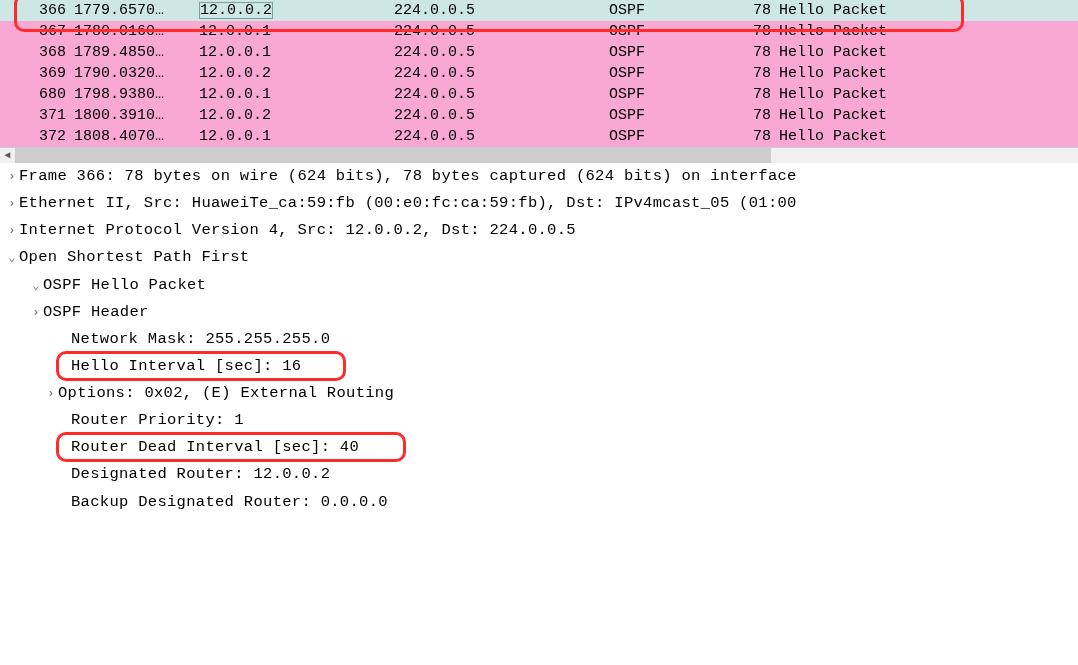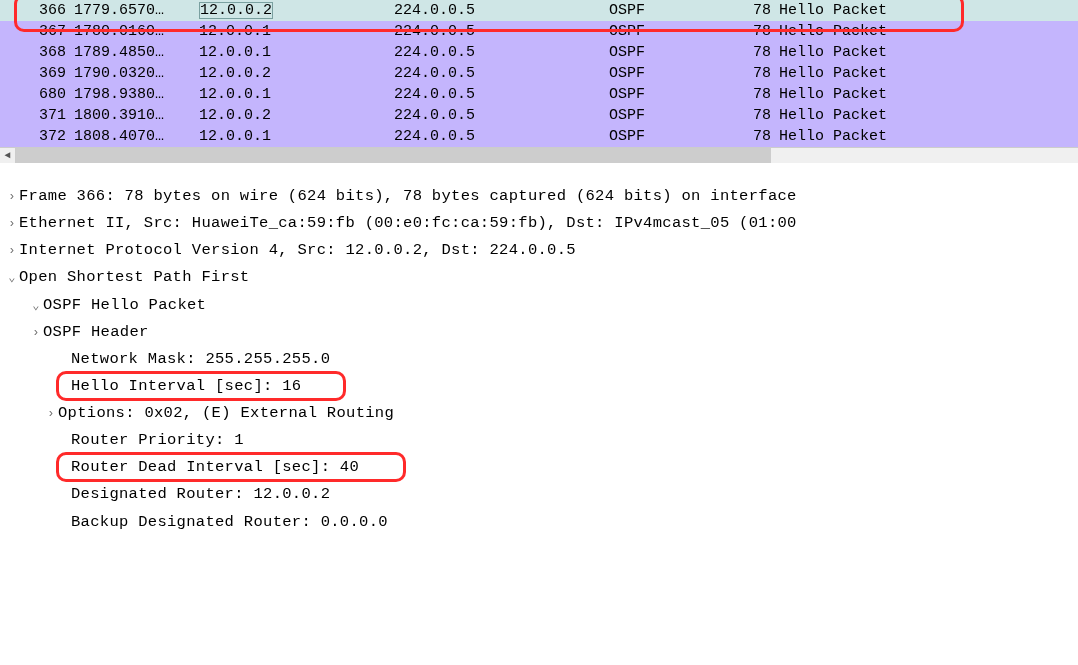--- a/index.html
+++ b/index.html
@@ -19,21 +19,21 @@
   }
   .packet-list td {
     padding: 2px 4px;
     white-space: nowrap;
     overflow: hidden;
   }
   .packet-list tr.selected {
     background: #cfe6e6;
   }
   .packet-list tr {
-    background: #c4b5fd;
+    background: #f9a8d4;
   }
   .col-no { width: 70px; text-align: right; padding-left: 28px;}
   .col-time { width: 125px; }
   .col-src { width: 195px; margin-top: 20px; }
   .col-dst { width: 215px; }
   .col-proto { width: 140px; }
   .col-len { width: 30px; text-align: right; margin-left: 37px;}
   .col-info { }
   .highlight-box-row {
     position: absolute;
@@ -51,21 +51,21 @@
   .scroll-stub .thumb {
     position:absolute; left:0; top:0; height:100%; width:70%;
     background:#cdcdcd;
   }
   .scroll-stub .arrow-left {
     position:absolute; left:0; top:0; width:16px; height:100%;
     background:#f0f0f0; border-right:1px solid #ccc;
     display:flex;align-items:center;justify-content:center;font-size:10px;color:#555;
   }
   .details {
-    padding: 20px 2px 10px 2px;
+    padding: 0 2px 10px 2px;
     font-size: 15.5px;
     line-height: 1.75;
     letter-spacing: 0.3px;
   }
   .tree-row { white-space: nowrap; overflow:hidden; }
   .ind0 { padding-left: 4px; }
   .ind1 { padding-left: 28px; }
   .ind2 { padding-left: 56px; }
   .caret {
     display: inline-block;

